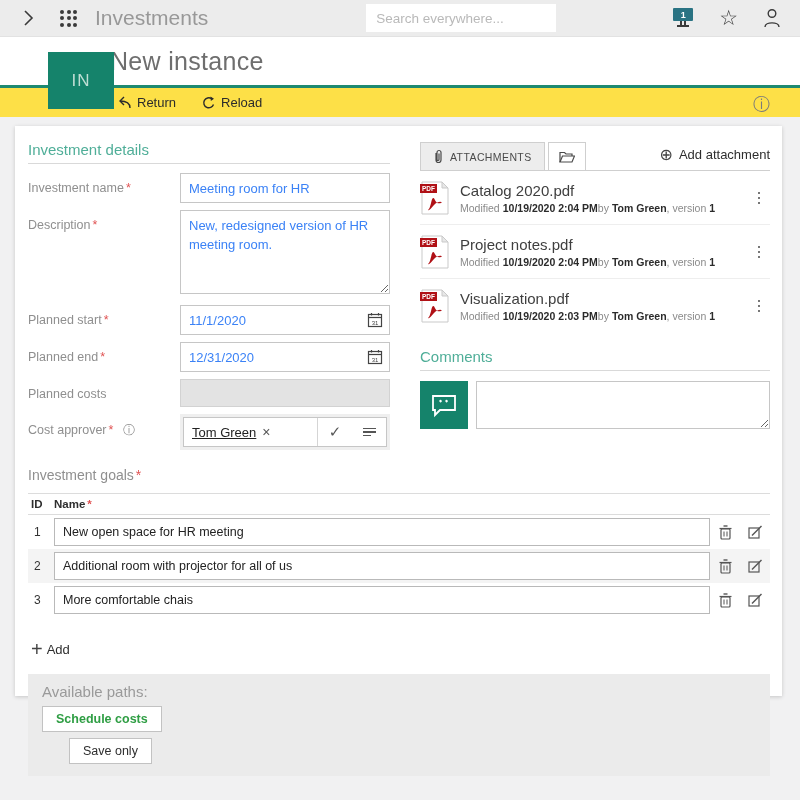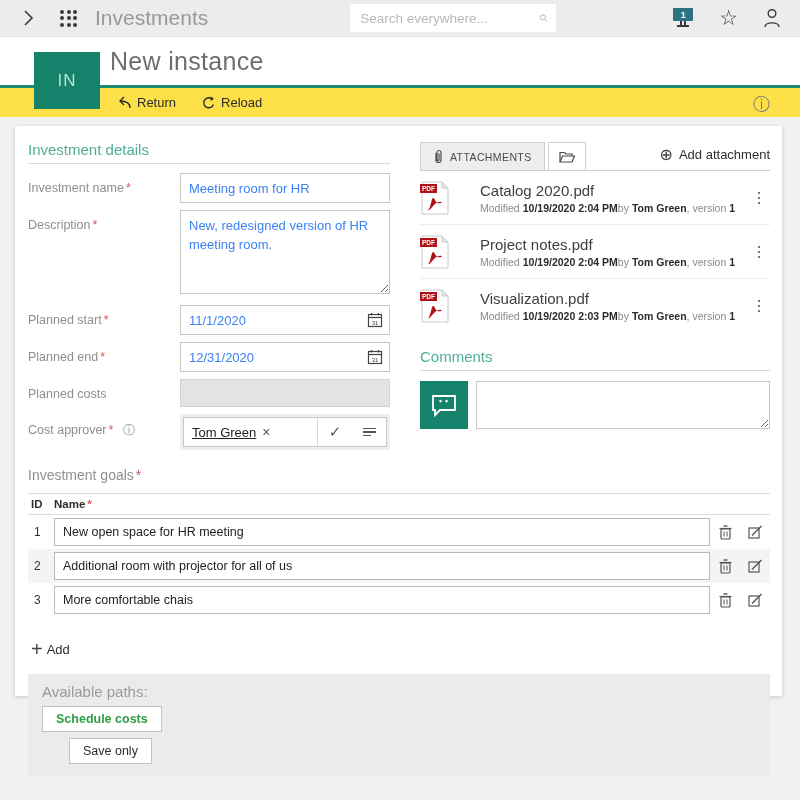--- a/index.html
+++ b/index.html
@@ -6,22 +6,22 @@
   html,body { margin:0; padding:0; width:800px; height:800px; overflow:hidden;
     background:#f1f1f2; font-family:"Liberation Sans", sans-serif; color:#333; }
 
   
   .topbar { height:37px; background:#ececec; border-bottom:1px solid #e2e2e2;
     display:flex; align-items:center; padding:0 18px; }
   .chev { width:20px; height:20px; margin-right:22px; cursor:pointer; }
   .gridicon { display:grid; grid-template-columns:repeat(3,4px); grid-gap:2.5px; margin-right:18px; cursor:pointer; }
   .gridicon i { width:4px; height:4px; background:#3a3a3a; border-radius:50%; }
   .app-title { color:#989898; font-size:21px; }
-  .search { margin-left:auto; margin-right:115px; width:206px; height:28px; background:#fff;
-    display:flex; align-items:center; padding:0 8px;justify-content:flex-end; }
+  .search { margin-left:auto; margin-right:115px; width:190px; height:28px; background:#fff;
+    display:flex; align-items:center; padding:0 8px; }
   .search input { border:none; outline:none; flex:1; font-size:13.5px; color:#555;
     font-family:inherit; background:transparent; }
   .search input::placeholder { color:#b9b9b9; }
   .tb-icons { display:flex; align-items:center; gap:24px; }
   .notif { position:relative; width:24px; height:22px; cursor:pointer; }
   .notif .screen { position:absolute; left:2px; top:1px; width:20px; height:13px;
     background:#2a7383; border-radius:1px; color:#fff; font-size:9px; font-weight:bold;
     display:flex; align-items:center; justify-content:center; }
   .notif .stand { position:absolute; left:9px; top:14px; width:6px; height:4px;
     border-left:2px solid #3a3a3a; border-right:2px solid #3a3a3a; }
@@ -29,21 +29,21 @@
   .star { font-size:21px; color:#3a3a3a; line-height:20px; cursor:pointer; }
 
   
   .hdr { position:relative; background:#fff; }
   .title-row { height:48px; display:flex; align-items:center; padding-left:110px; }
   .page-title { font-size:25px; color:#6e6e6e; letter-spacing:.3px; }
   .teal-line { height:3px; background:#1e8a71; }
   .toolbar { height:29px; background:#fde047; display:flex; align-items:center;
     padding-left:118px; gap:26px; position:relative; }
   .tool-btn { display:flex; align-items:center; gap:5px; font-size:13px; color:#2b2b2b; cursor:pointer; }
-  .avatar { position:absolute; left:34px; top:15px; width:66px; height:57px; background:#15836b;
+  .avatar { position:absolute; left:48px; top:15px; width:66px; height:57px; background:#15836b;
     z-index:3; display:flex; align-items:center; justify-content:center;
     color:#bfded4; font-size:17px; letter-spacing:1px; }
   .info-i { position:absolute; right:30px; top:5px; font-size:17px; color:#7b7b7b; cursor:pointer; }
 
   
   .page-wrap { padding:9px 15px 0; }
   .card { background:#fff; width:767px; height:570px; box-shadow:0 1px 4px rgba(0,0,0,.18);
     padding:15px 12px 0 13px; position:relative; }
   .card-top { display:flex; }
   .leftcol { width:362px; flex:none; }
@@ -80,21 +80,21 @@
   .tab { border:1px solid #cfcfcf; border-bottom:none; height:28px; display:flex; align-items:center;
     gap:6px; padding:8px 12px; cursor:pointer; }
   .tab.active { background:#ededed; font-size:10.5px; color:#4a4a4a; letter-spacing:.4px; }
   .tab.iconly { background:#fff; margin-left:3px; padding:0 10px; }
   .add-att { margin-left:auto; display:flex; align-items:center; gap:6px; font-size:13px;
     color:#2e2e2e; cursor:pointer; padding-bottom:6px; }
   .add-att .plus-c { font-size:16px; color:#444; }
 
   .att-item { display:flex; align-items:center; padding:10px 0 9px; }
   .att-item + .att-item { border-top:1px solid #eeeeee; }
-  .att-text { margin-left:30px; flex:1; min-width:0; }
+  .att-text { margin-left:10px; flex:1; min-width:0; }
   .att-name { font-size:15px; color:#3f3f3f; }
   .att-meta { font-size:10.5px; color:#8a8a8a; margin-top:3px; white-space:nowrap; }
   .att-meta b { color:#2b2b2b; }
   .att-meta span { margin-right:3px; }
   .att-meta .author { margin-right:0; }
   .dots { width:22px; flex:none; display:flex; flex-direction:column; align-items:center;
     gap:2.5px; cursor:pointer; padding:4px 0; }
   .dots i { width:2.5px; height:2.5px; border-radius:50%; background:#4a4a4a; }
 
   .comments-block { margin-top:16px; }

